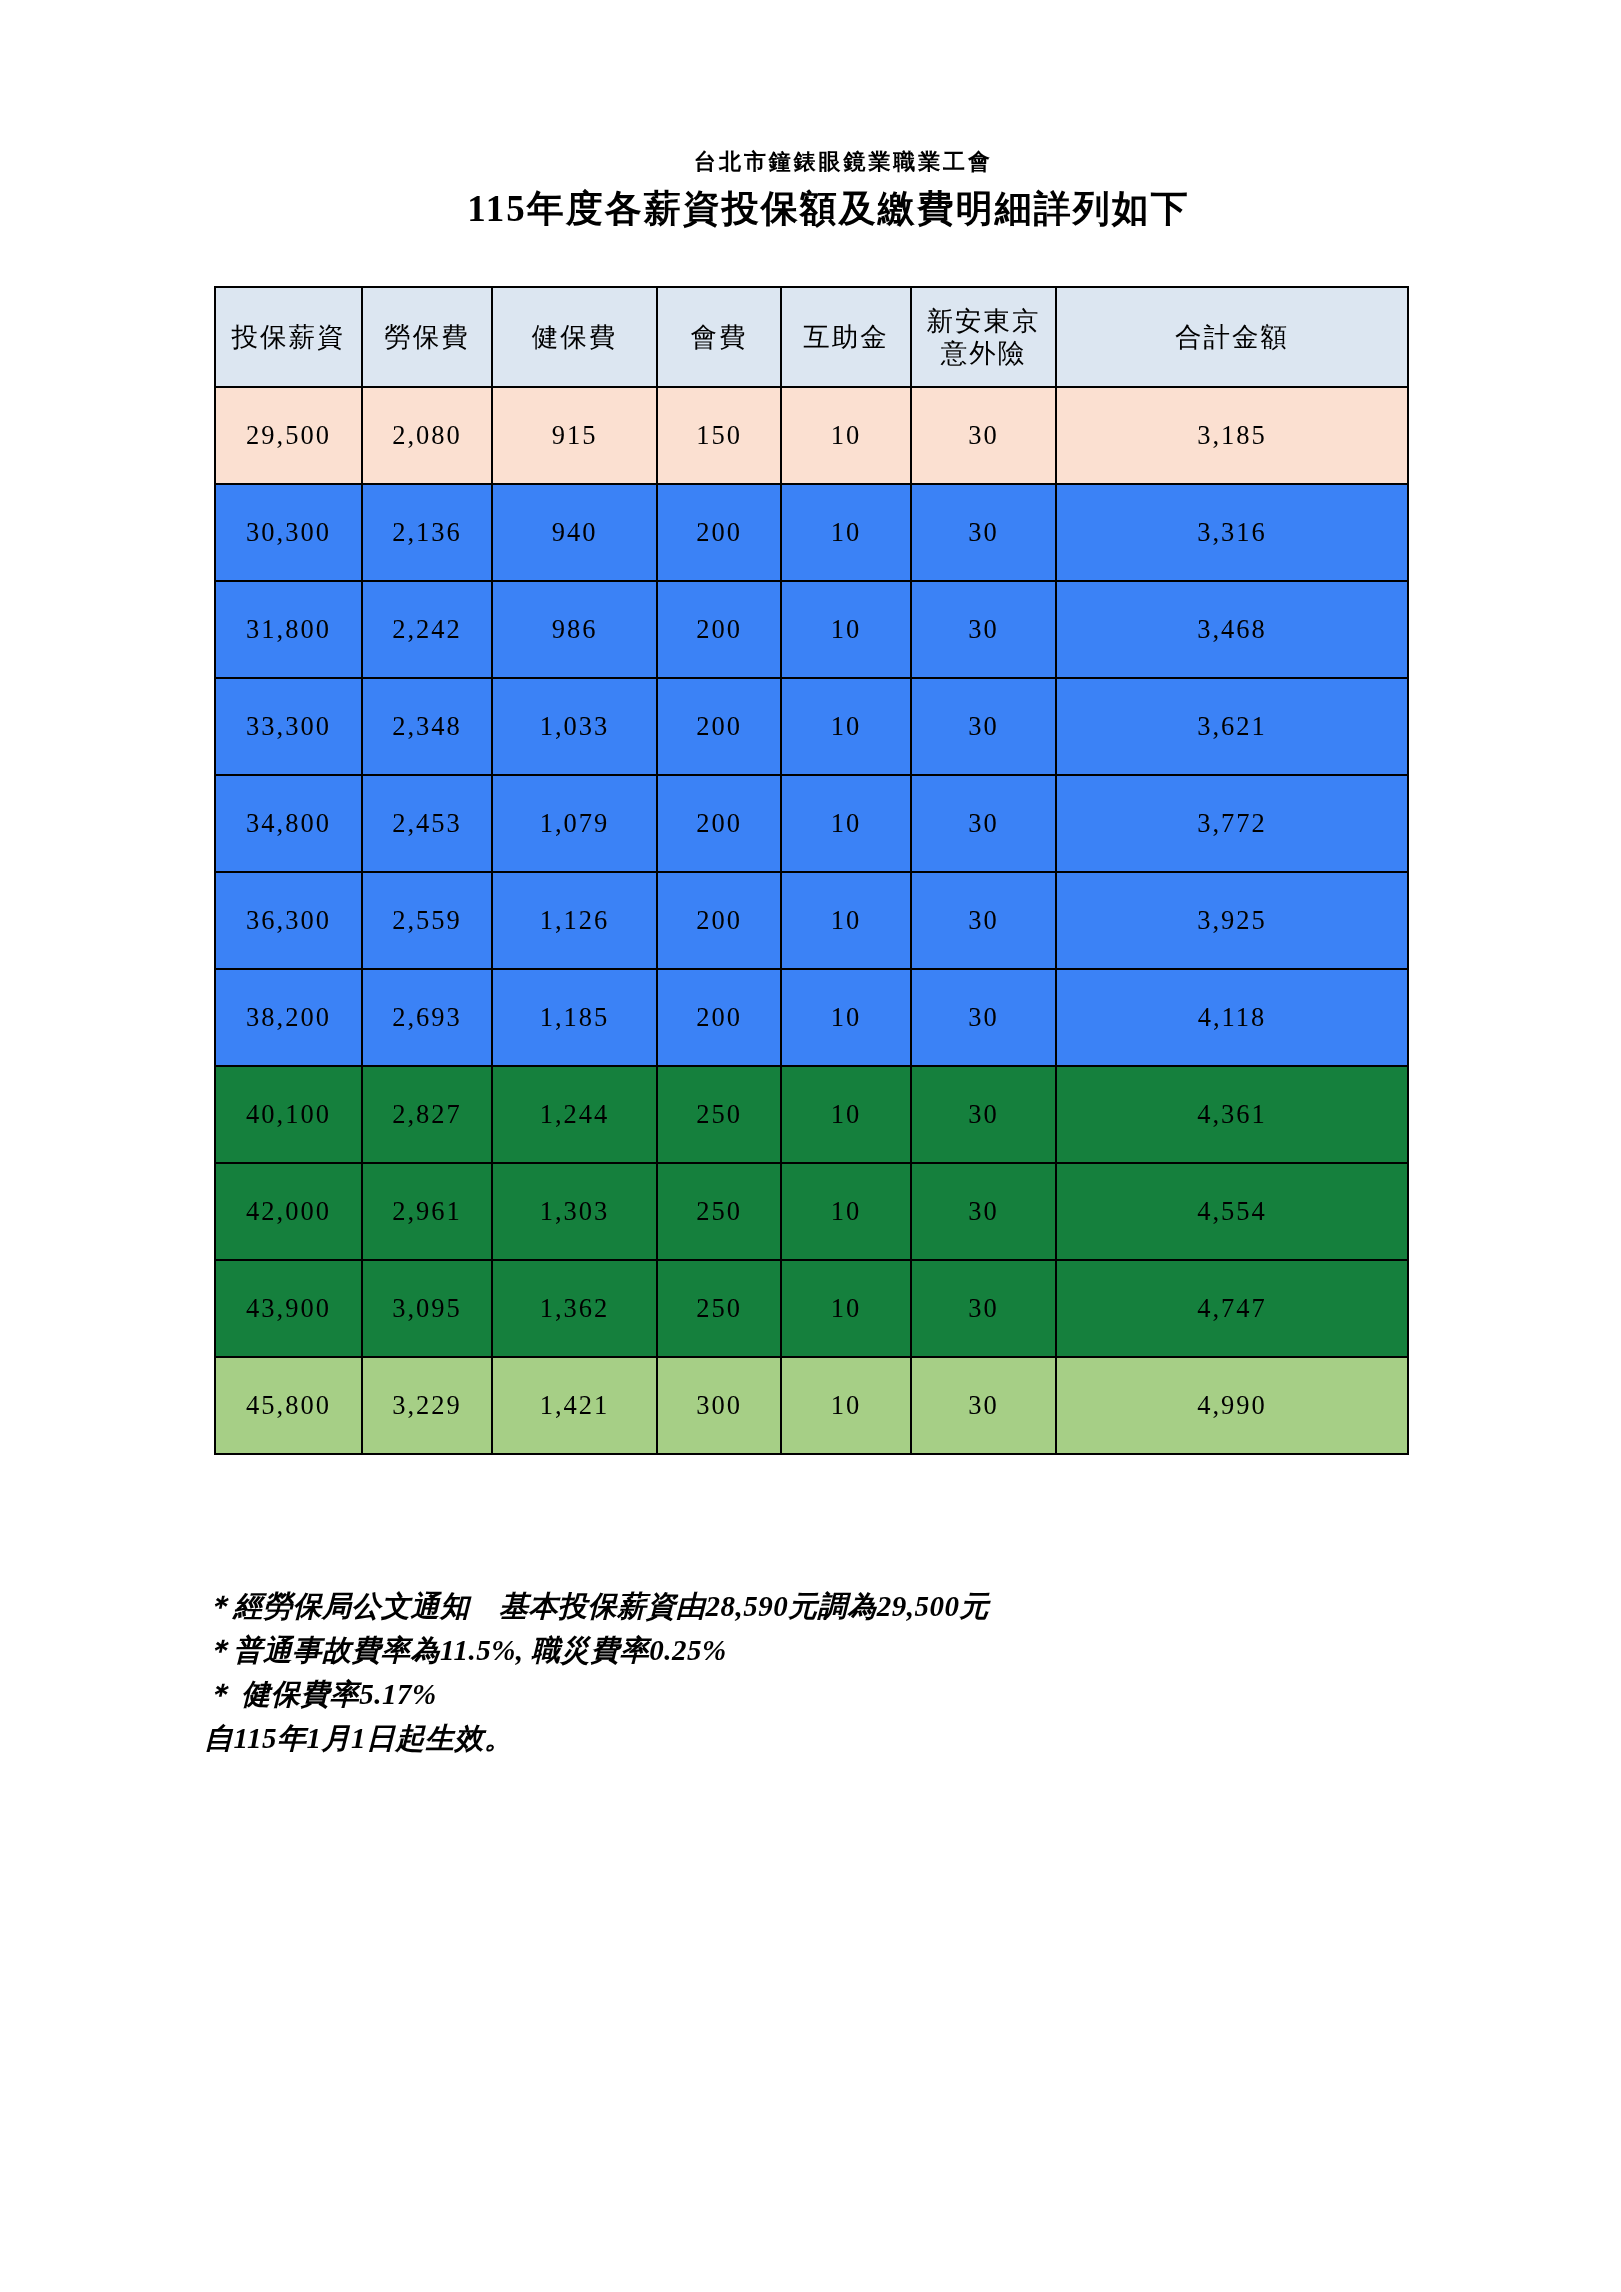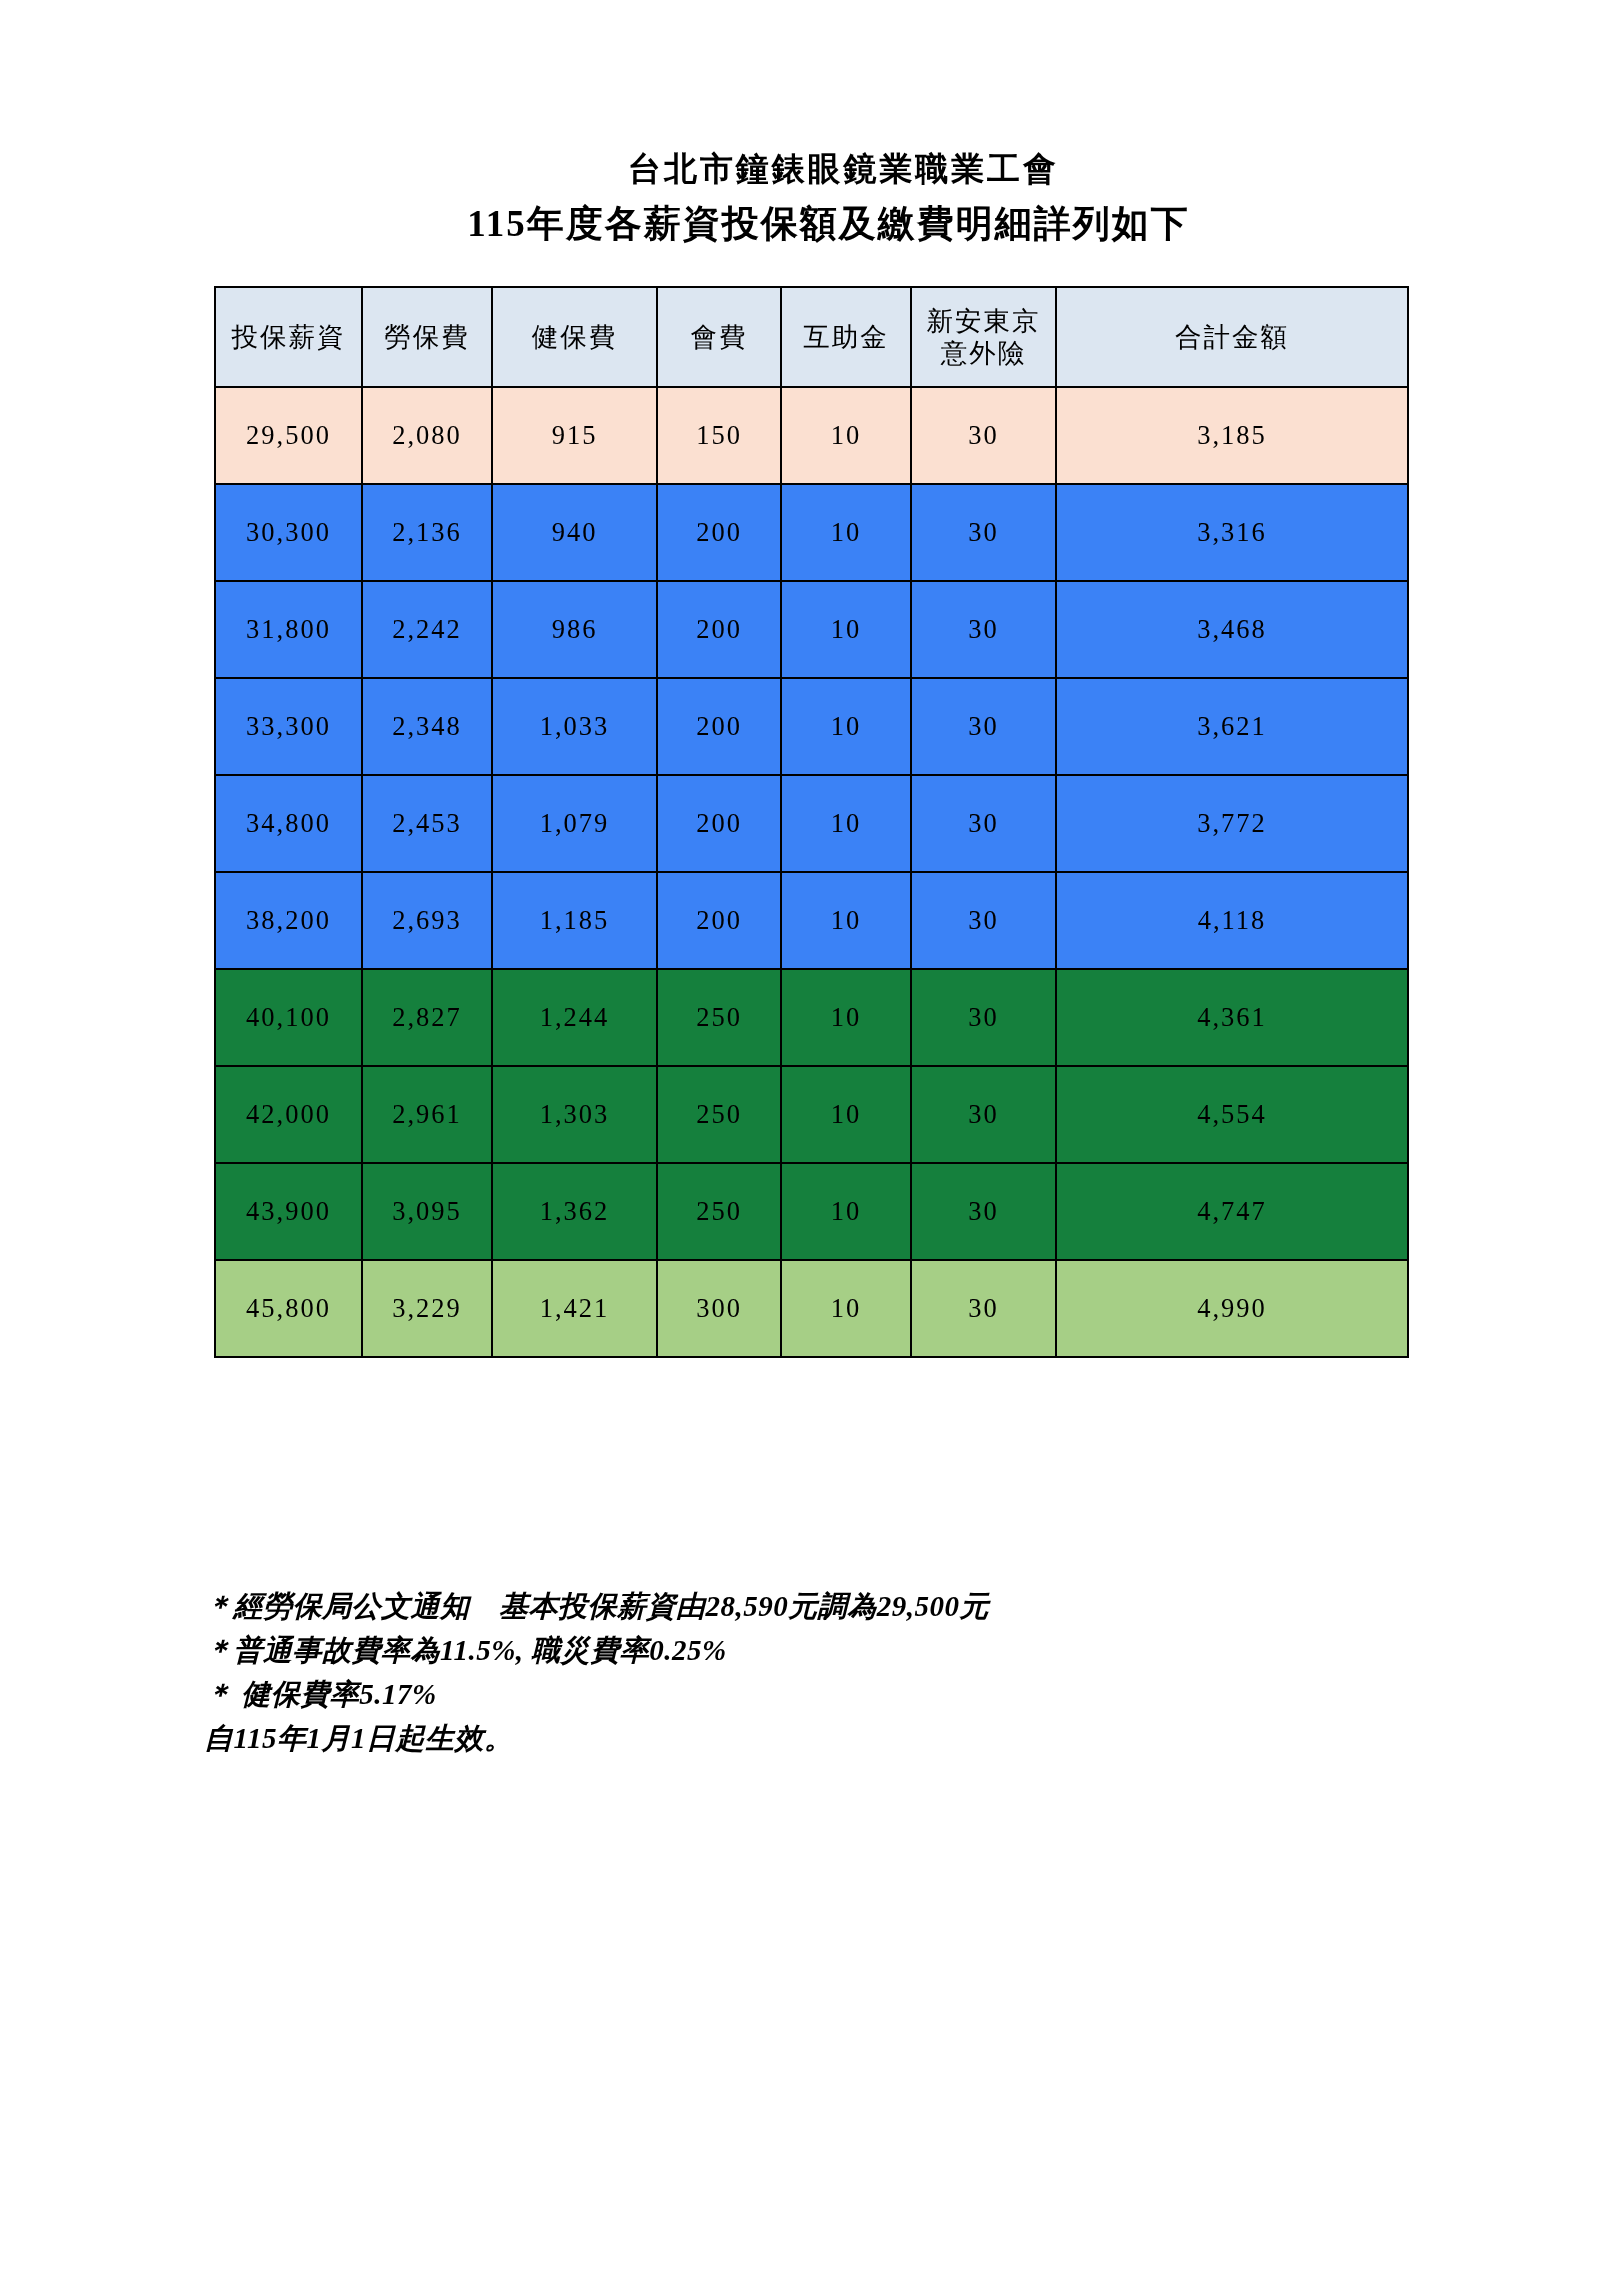--- a/index.html
+++ b/index.html
@@ -18,21 +18,21 @@
 
   
   .title-block {
     position: absolute;
     left: 0;
     top: 147px;
     width: 1621px;
     text-align: center;
   }
   .title-line1 {
-    font-size: 33px;
+    font-size: 22px;
     font-weight: bold;
     letter-spacing: 2.9px;
     line-height: 1.35;
     padding-left: 66px;
   }
   .title-line2 {
     font-size: 37px;
     font-weight: bold;
     letter-spacing: 2px;
     line-height: 1.35;
@@ -196,20 +196,29 @@
       <tr class="band-blue">
         <td>34,800</td>
         <td>2,453</td>
         <td>1,079</td>
         <td>200</td>
         <td>10</td>
         <td>30</td>
         <td>3,772</td>
       </tr>
       <tr class="band-blue">
+        <td>36,300</td>
+        <td>2,559</td>
+        <td>1,126</td>
+        <td>200</td>
+        <td>10</td>
+        <td>30</td>
+        <td>3,925</td>
+      </tr>
+      <tr class="band-blue">
         <td>38,200</td>
         <td>2,693</td>
         <td>1,185</td>
         <td>200</td>
         <td>10</td>
         <td>30</td>
         <td>4,118</td>
       </tr>
       <tr class="band-yellow">
         <td>40,100</td>

